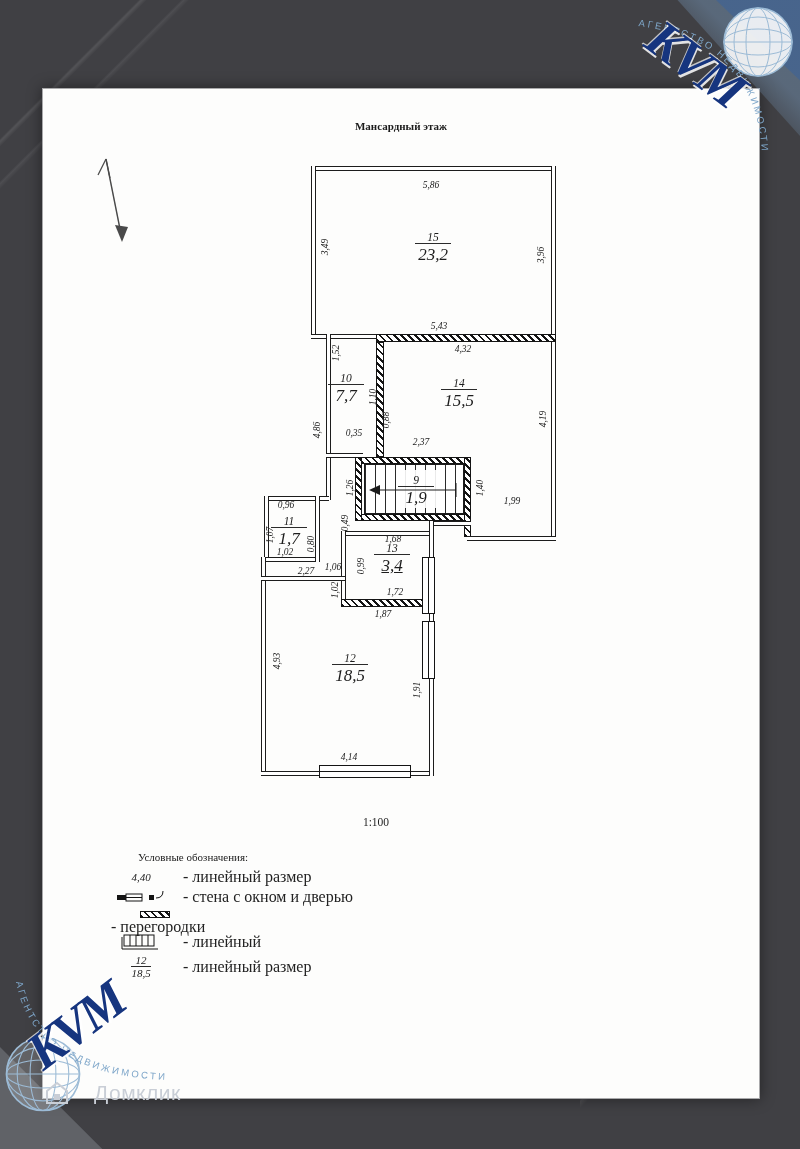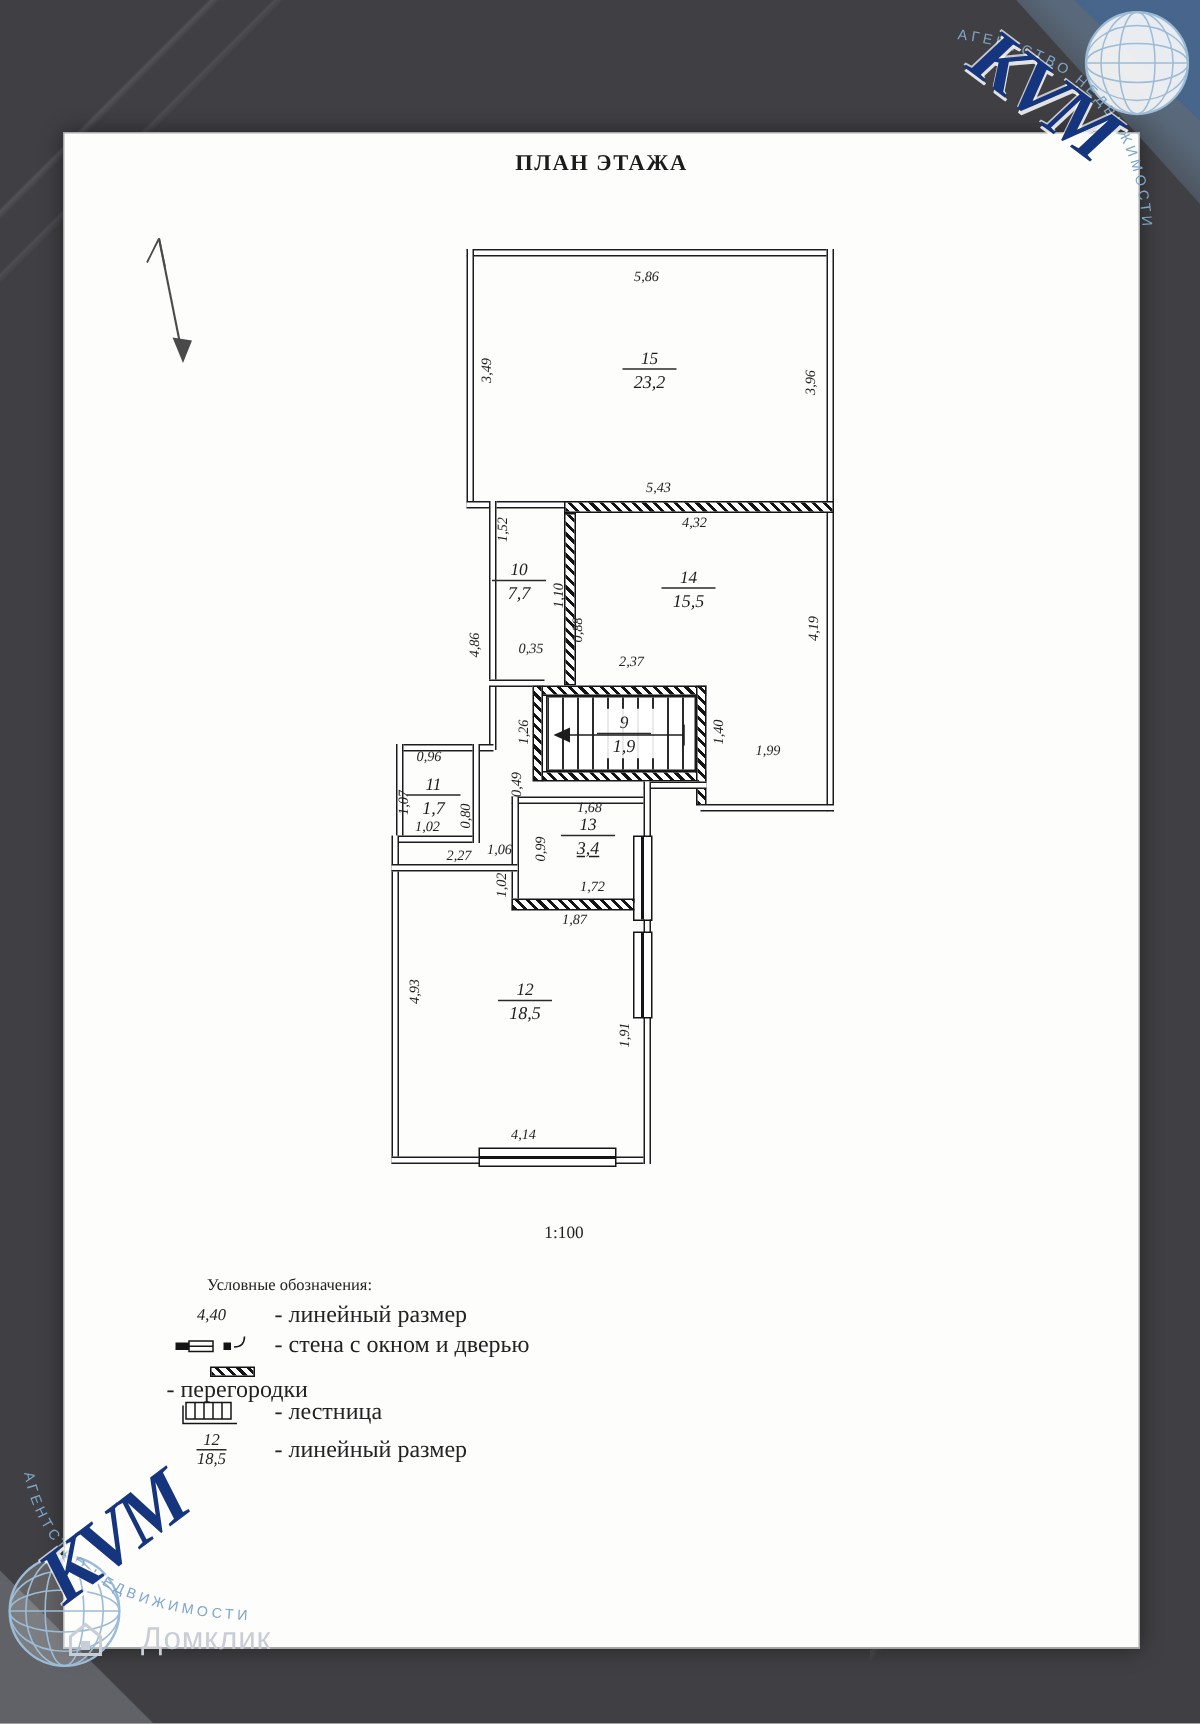--- a/index.html
+++ b/index.html
@@ -36,21 +36,21 @@
   .win-h { border:1px solid #141414; background:linear-gradient(#fff 0 42%, #141414 42% 58%, #fff 58% 100%); }
   .win-v { border:1px solid #141414; background:linear-gradient(90deg, #fff 0 42%, #141414 42% 58%, #fff 58% 100%); }
 
   
   .dim { position:absolute; font-style:italic; font-size:9.5px; color:#222; white-space:nowrap;
          transform:translate(-50%,-50%); z-index:3; }
   .dim.v { transform:translate(-50%,-50%) rotate(-90deg); }
   .room-label { position:absolute; transform:translate(-50%,-50%); text-align:center;
                 font-style:italic; color:#1d1d1d; z-index:3; }
   .room-label .num { display:inline-block; font-size:11.5px; min-width:30px; border-bottom:1px solid #2a2a2a; padding:0 3px; }
-  .room-label .area { display:block; font-size:12px; }
+  .room-label .area { display:block; font-size:17px; }
   .room-label.bg { background:rgba(255,255,255,.9); padding:0 2px; }
   .scale-label { position:absolute; left:333px; top:733px; transform:translate(-50%,-50%);
                  font-size:11.5px; color:#1d1d1d; }
 
   
   .legend-header { position:absolute; left:62px; top:762px; font-size:11px; color:#222;margin-left:33px; }
   .lrow { position:absolute; left:62px; display:flex; align-items:center; }
   .lsym { width:72px; display:flex; justify-content:center; align-items:center;
           font-style:italic; font-size:11px; color:#222; }
   .ltext { font-size:16px; color:#222; margin-left:6px; }
@@ -87,21 +87,21 @@
   .stair-arrow { position:absolute; left:321px; top:375px; z-index:4; }
 </style>
 </head>
 <body>
 
 <div class="streak tl"></div>
 <div class="streak br"></div>
 
 <div class="page">
 
-  <div class="title">ПЛАН ЭТАЖА</div>
+  <div class="subtitle">Мансардный этаж</div>
 
   <svg class="north" width="44" height="108" viewBox="0 0 44 108" xmlns="http://www.w3.org/2000/svg">
     <line x1="13" y1="14" x2="27" y2="84" stroke="#4a4a4a" stroke-width="1.4"></line>
     <line x1="13" y1="14" x2="5" y2="30" stroke="#4a4a4a" stroke-width="1.2"></line>
     <line x1="13" y1="14" x2="17" y2="33" stroke="#4a4a4a" stroke-width="1.2"></line>
     <polygon points="29,97 22,80 35,82" fill="#4a4a4a"></polygon>
   </svg>
 
   <div class="dh" style="left:268px;top:77px;width:245px;"></div>
   <div class="dv" style="left:268px;top:77px;height:172px;"></div>
@@ -238,21 +238,21 @@
     <span class="lsym">
       <svg width="42" height="20" viewBox="0 0 42 20" xmlns="http://www.w3.org/2000/svg">
         <rect x="4" y="3" width="30" height="11" fill="none" stroke="#141414"></rect>
         <line x1="10" y1="3" x2="10" y2="14" stroke="#141414"></line>
         <line x1="16" y1="3" x2="16" y2="14" stroke="#141414"></line>
         <line x1="22" y1="3" x2="22" y2="14" stroke="#141414"></line>
         <line x1="28" y1="3" x2="28" y2="14" stroke="#141414"></line>
         <path d="M2 5 V17 H38" fill="none" stroke="#141414"></path>
       </svg>
     </span>
-    <span class="ltext">- лестница</span>
+    <span class="ltext">- линейный</span>
   </div>
 
   <div class="lrow" style="top:865px;">
     <span class="lsym">
       <span class="frac">
         <span class="top">12</span>
         <span class="bot">18,5</span>
       </span>
     </span>
     <span class="ltext">- линейный размер</span>

